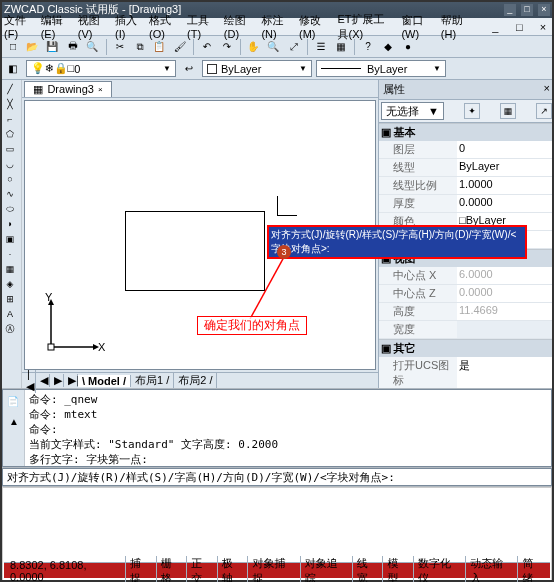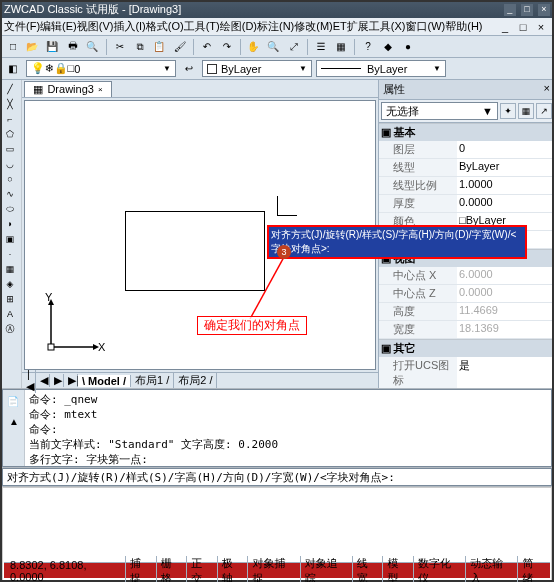--- a/index.html
+++ b/index.html
@@ -1,20 +1,20 @@
 <!DOCTYPE html>
 <html><head>
 <meta charset="utf-8">
 <style>
 * { box-sizing: border-box; margin: 0; padding: 0; font-family: "Microsoft YaHei", SimSun, sans-serif; font-size: 11px; }
 body { background: #b0b8c0; width: 554px; height: 582px; overflow: hidden; position: relative; }
 .titlebar { background: linear-gradient(#4a5a6a,#3a4a5a); color: #fff; height: 18px; display: flex; align-items: center; padding: 0 4px; }
 .titlebar .t { flex: 1; font-size: 11px; }
 .winbtns span { display: inline-block; width: 12px; height: 12px; margin-left: 2px; text-align: center; line-height: 10px; font-size: 9px; background: #5a6a7a; }
-.menubar { background: #e8eef4; height: 18px; display: flex; align-items: center; padding: 0 4px; gap: 0; border-bottom: 1px solid #a0b0c0; }
+.menubar { background: #e8eef4; height: 18px; display: flex; align-items: center; padding: 0 4px; gap: 10px; border-bottom: 1px solid #a0b0c0; }
 .menubar span { font-size: 11px; cursor: pointer; }
 .toolbar { background: #dde6ee; height: 22px; display: flex; align-items: center; padding: 0 4px; gap: 2px; border-bottom: 1px solid #a0b0c0; }
 .tbtn { width: 18px; height: 18px; display: inline-flex; align-items: center; justify-content: center; border: 1px solid transparent; font-size: 10px; cursor: pointer; }
 .sep { width: 1px; height: 16px; background: #a0b0c0; margin: 0 2px; }
 .layerbar { background: #dde6ee; height: 22px; display: flex; align-items: center; padding: 0 4px; gap: 4px; border-bottom: 1px solid #a0b0c0; }
 .combo { background: #fff; border: 1px solid #7a8a9a; height: 17px; display: flex; align-items: center; padding: 0 4px; font-size: 10px; min-width: 100px; }
 .combo .arrow { margin-left: auto; font-size: 8px; }
 .main { display: flex; height: 308px; background: #dde6ee; }
 .ltool { width: 22px; background: #dde6ee; display: flex; flex-direction: column; gap: 1px; padding: 2px 1px; border-right: 1px solid #c0c8d0; }
 .ltool .tbtn { width: 18px; height: 14px; font-size: 9px; }
@@ -30,21 +30,21 @@
 .arrow-line { position: absolute; left: 215px; top: 140px; width: 60px; height: 80px; pointer-events: none; }
 .cmdhighlight { position: absolute; left: 242px; top: 124px; width: 260px; border: 2px solid red; background: #2040a0; color: #fff; font-size: 10px; padding: 1px 2px; z-index: 5; }
 .stepbadge { position: absolute; left: 252px; top: 144px; width: 14px; height: 14px; border-radius: 50%; background: #c04020; color: #fff; font-size: 9px; display: flex; align-items: center; justify-content: center; z-index: 6; }
 .btabs { height: 16px; background: #dde6ee; display: flex; align-items: center; font-size: 10px; border-top: 1px solid #a0b0c0; }
 .btabs span { padding: 0 4px; border-right: 1px solid #a0b0c0; }
 .btabs .nav { width: 14px; text-align: center; cursor: pointer; }
 .btabs .active { background: #fff; font-weight: bold; }
 .props { width: 176px; background: #e8eef4; border-left: 1px solid #a0b0c0; display: flex; flex-direction: column; }
 .props-title { background: #d0dae4; padding: 2px 4px; font-size: 11px; border-bottom: 1px solid #a0b0c0; display: flex; }
 .props-title .x { margin-left: auto; cursor: pointer; }
-.props-hdr { display: flex; align-items: center; padding: 2px; gap: 2px; border-bottom: 1px solid #a0b0c0; }
+.props-hdr { display: flex; align-items: center; padding: 2px; gap: 20px; border-bottom: 1px solid #a0b0c0; }
 .props-hdr .sel { flex: 1; background: #fff; border: 1px solid #7a8a9a; height: 18px; padding: 0 4px; display: flex; align-items: center; font-size: 11px; }
 .pbtn { width: 16px; height: 16px; border: 1px solid #a0b0c0; background: #e8eef4; display: inline-flex; align-items: center; justify-content: center; font-size: 9px; cursor: pointer; }
 .props-grid { flex: 1; overflow: auto; font-size: 10px; }
 .pgroup { background: #d0dae4; padding: 1px 2px; font-weight: bold; display: flex; align-items: center; gap: 2px; border-top: 1px solid #c0c8d0; }
 .prow { display: flex; border-bottom: 1px solid #e0e6ec; }
 .prow .k { width: 78px; padding: 1px 2px 1px 14px; background: #f0f4f8; color: #666; }
 .prow .v { flex: 1; padding: 1px 2px; background: #fff; }
 .prow .v.gray { color: #aaa; }
 .cmdwin { height: 78px; background: #fff; border: 1px solid #7a8a9a; margin: 1px 2px; display: flex; }
 .cmdside { width: 22px; background: #dde6ee; display: flex; flex-direction: column; gap: 2px; padding: 2px; border-right: 1px solid #c0c8d0; }
@@ -246,21 +246,20 @@
         <div class="prow">
           <div class="k">中心点 Z</div>
           <div class="v gray">0.0000</div>
         </div>
         <div class="prow">
           <div class="k">高度</div>
           <div class="v gray">11.4669</div>
         </div>
         <div class="prow">
           <div class="k">宽度</div>
-          <div class="v gray">18.1369</div>
         </div>
         <div class="pgroup"><span>▣</span> 其它</div>
         <div class="prow">
           <div class="k">打开UCS图标</div>
           <div class="v">是</div>
         </div>
       </div>
   </div>
 </div>
 

